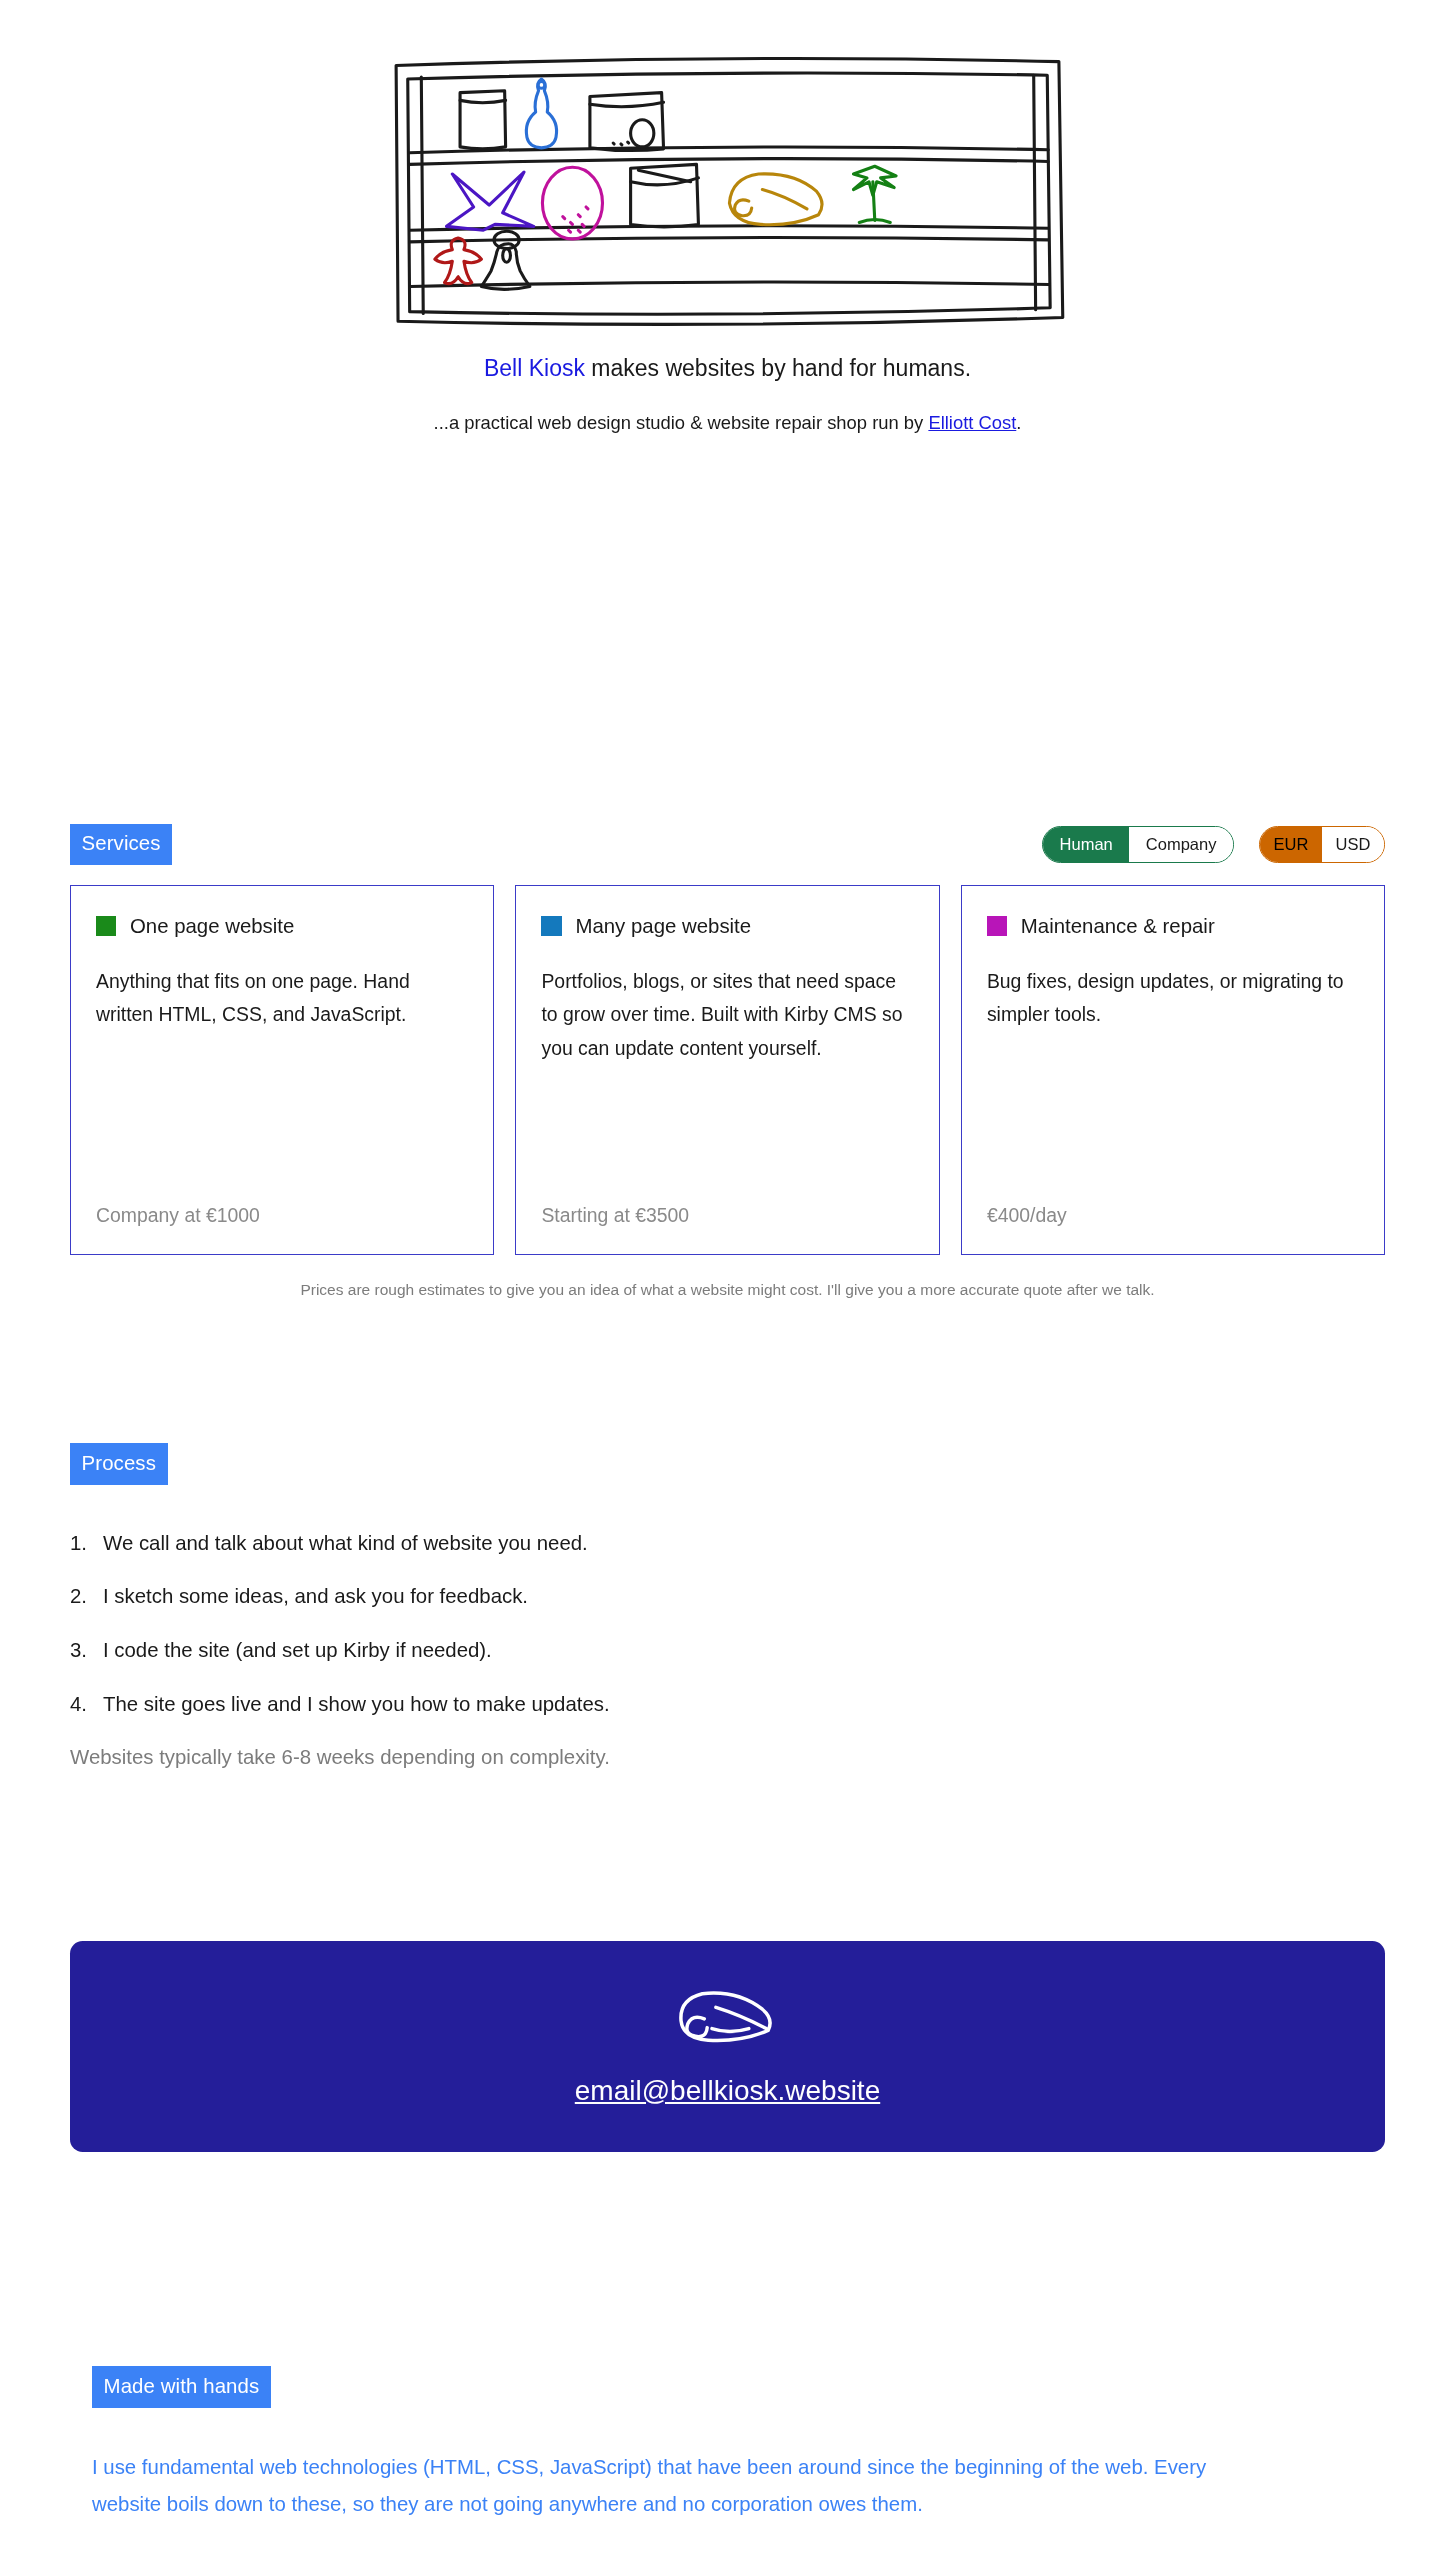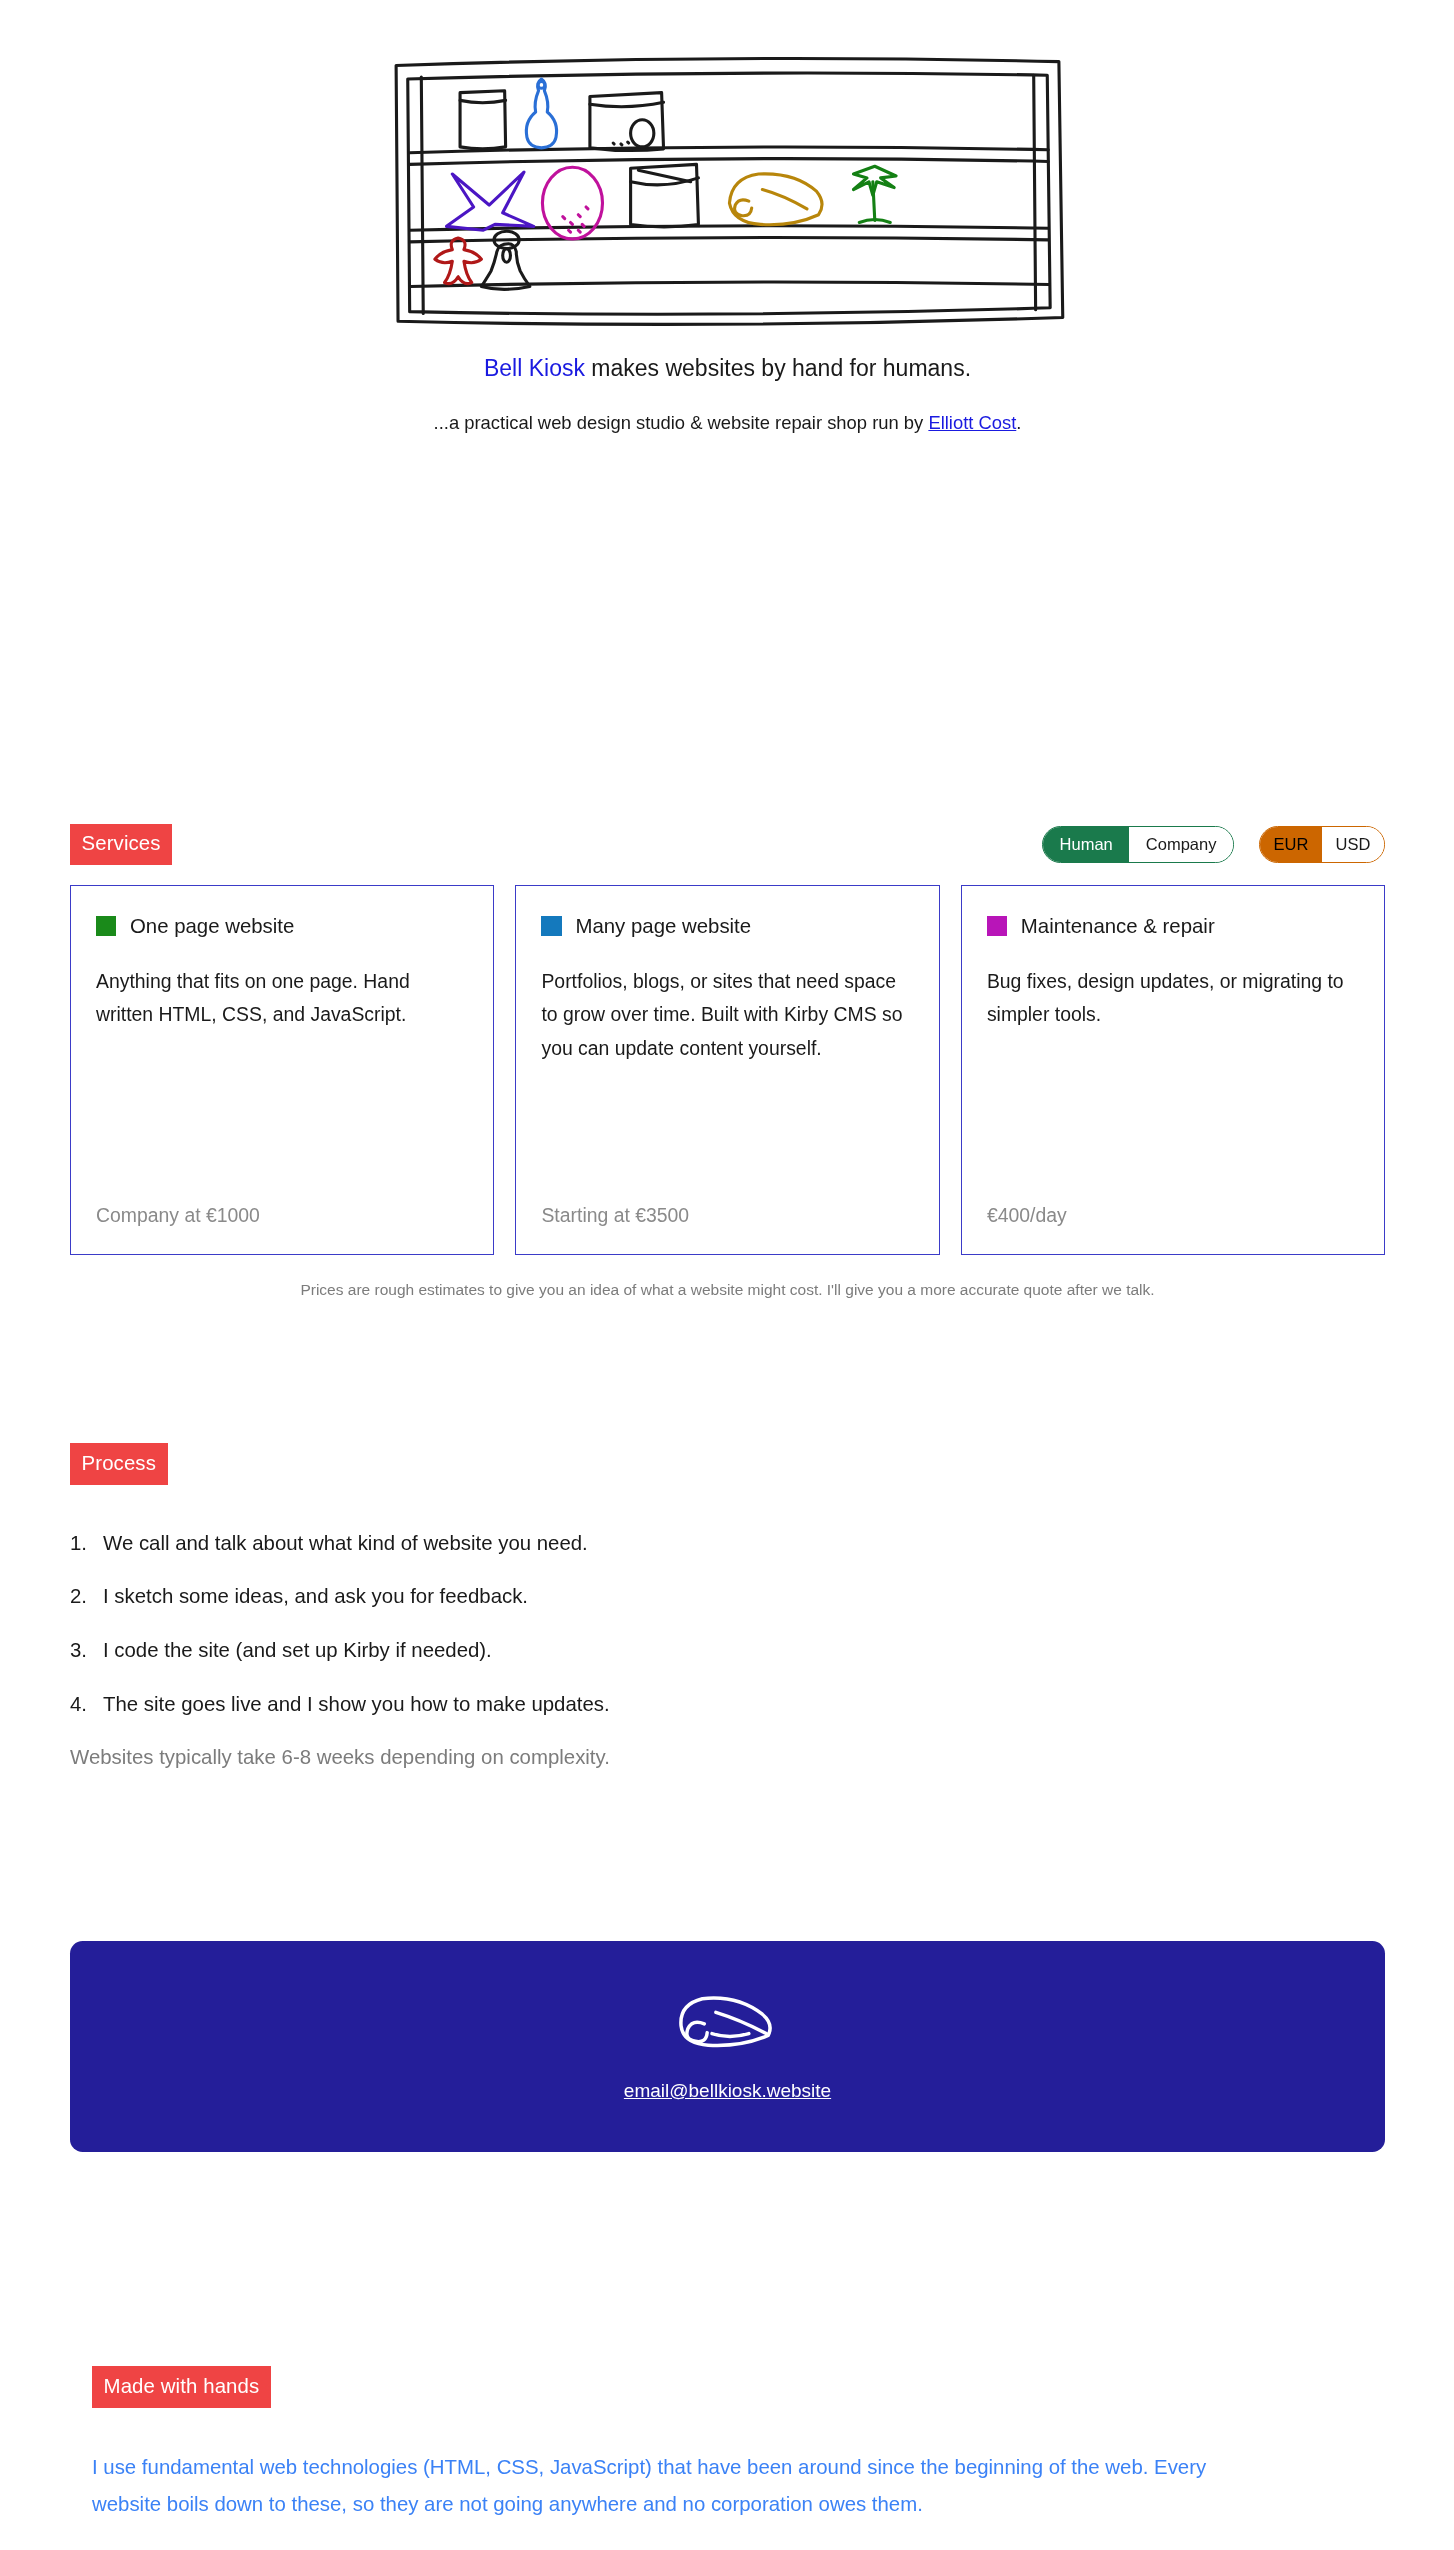--- a/index.html
+++ b/index.html
@@ -39,21 +39,21 @@
     color: #1a1a1a;
   }
   .subtagline a {
     color: #1a1ae0;
     text-decoration: underline;
   }
 
   
   .badge {
     display: inline-block;
-    background: #ef4444;
+    background: #3b82f6;
     color: #ffffff;
     font-size: 20.4px;
     line-height: 1;
     padding: 9.7px 11.6px 11.6px 11.6px;
     letter-spacing: 0.1px;
   }
 
   
   .services {
     position: absolute;
@@ -178,21 +178,21 @@
     border-radius: 12.6px;
     display: flex;
     flex-direction: column;
     align-items: center;
     justify-content: center;
   }
   .contact svg { display: block; }
   .contact a {
     margin-top: 29px;
     color: #ffffff;
-    font-size: 19px;
+    font-size: 28px;
     text-decoration: underline;
   }
 
   
   .footer {
     position: absolute;
     left: 0; top: 2366px;
     width: 1338px;
     padding: 0 92px;
   }

